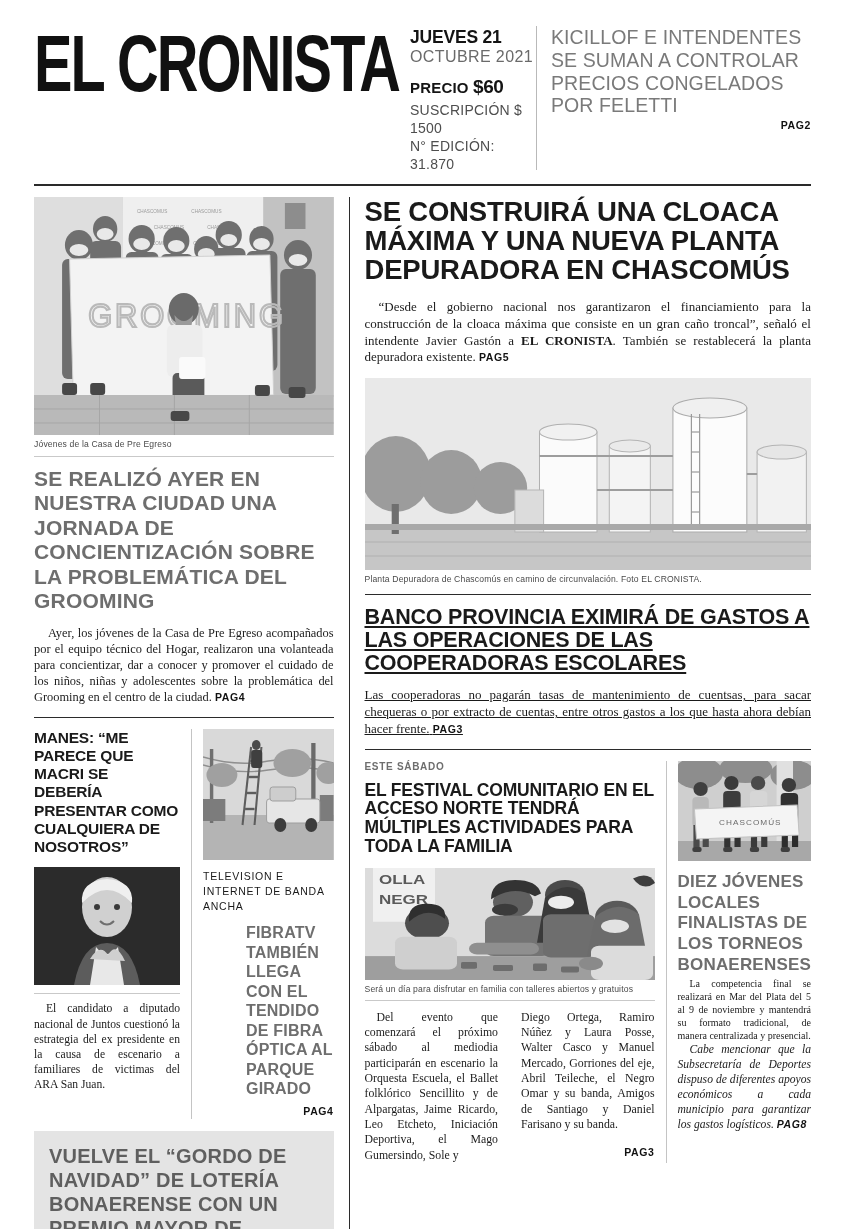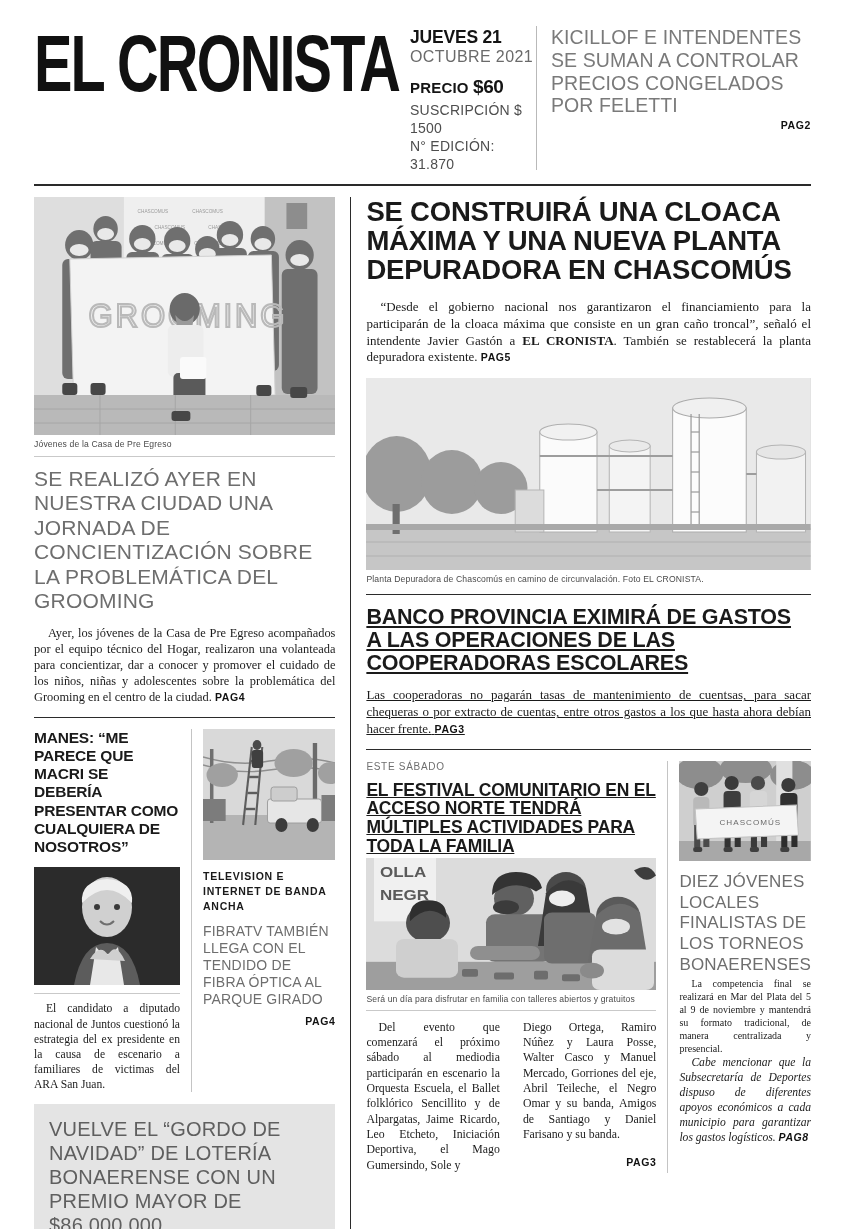--- a/index.html
+++ b/index.html
@@ -16,29 +16,29 @@
   .body-txt {
     font-family:"Liberation Serif", serif;
     font-size:12.4px; line-height:1.30; color:#1b1b1b;
     text-align:justify; hyphens:auto; -webkit-hyphens:auto;
   }
   .caption {
     font-family:"Liberation Sans", sans-serif;
     font-size:8.6px; color:#4a4a4a; letter-spacing:.15px; padding-top:4px;
   }
   .kicker {
-    font-family:"Liberation Sans", sans-serif; font-weight:bold;
+    font-family:"Liberation Sans", sans-serif; font-weight:normal;
     font-size:10.5px; letter-spacing:.75px; color:#1a1a1a; line-height:1.45;
   }
   .hd-bold {
     font-family:"Liberation Sans", sans-serif; font-weight:bold;
     color:#1a1a1a; letter-spacing:-0.2px; line-height:1.07;
   }
   .hd-light {
-    font-family:"Liberation Sans", sans-serif; font-weight:400;
+    font-family:"Liberation Sans", sans-serif; font-weight:700;
     color:#6e6e6e; letter-spacing:.2px; line-height:1.17;
   }
 
   
   .masthead { display:flex; align-items:flex-start; }
   .logo {
     font-family:"Liberation Sans", sans-serif;
     font-weight:bold; font-size:62px; line-height:.82;
     letter-spacing:-2px; color:#111;
     transform:scaleX(.93) scaleY(1.28); transform-origin:left top;
@@ -73,23 +73,23 @@
   
   .photo { background:#d8d8d8; position:relative; overflow:hidden; }
   .photo svg { display:block; width:100%; height:100%; }
 
   
   .lotto { background:#e4e4e4; padding:13px 15px 15px 15px; margin-top:12px; }
 
   .h-grooming { font-size:21px; }
   .h-cloaca { font-size:27.5px; }
   .h-banco { font-size:21.5px; }
-  .h-festival { font-size:17.5px;text-decoration:underline; }
+  .h-festival { font-size:17.5px; }
   .h-manes { font-size:15.5px; line-height:1.18; }
-  .h-fibra { font-size:14px; line-height:1.22; }
+  .h-fibra { font-size:16px; line-height:1.22;margin-left:43px; }
   .h-diez { font-size:17px; line-height:1.22; }
   .h-lotto { font-size:20px; line-height:1.2; }
   .sect { margin-top:11px;text-decoration:underline; }
 </style>
 </head>
 <body>
 
 <div class="page">
 
   <div class="masthead">
@@ -294,21 +294,21 @@
       </div>
     </div>
 
     <div class="vdiv"></div>
 
     <div class="col-r">
 
       <div>
         <div class="hd-bold h-cloaca">SE CONSTRUIRÁ UNA CLOACA MÁXIMA Y UNA NUEVA PLANTA DEPURADORA EN CHASCOMÚS</div>
         <p class="body-txt" style="margin:14px 0 0 0; font-size:13px; text-indent:14px;">
-          <span>“Desde el gobierno nacional nos garantizaron el financiamiento para la participarán de la cloaca máxima que consiste en un gran caño troncal”, señaló el intendente Javier Gastón a </span><b>EL CRONISTA</b><span>. También se restablecerá la planta depuradora existente.</span>
+          <span>“Desde el gobierno nacional nos garantizaron el financiamiento para la construcción de la cloaca máxima que consiste en un gran caño troncal”, señaló el intendente Javier Gastón a </span><b>EL CRONISTA</b><span>. También se restablecerá la planta depuradora existente.</span>
           <span class="pag">PAG5</span>
         </p>
 
         <div class="photo" style="height:192px; margin-top:12px;">
           <svg viewBox="0 0 435 192" preserveAspectRatio="none" aria-hidden="true">
             <rect width="435" height="192" fill="#e9e9e9"></rect>
             <rect y="150" width="435" height="42" fill="#c6c6c6"></rect>
 
             <g fill="#9c9c9c">
               <ellipse cx="30" cy="96" rx="34" ry="38"></ellipse>
@@ -367,21 +367,21 @@
       </div>
 
       <div class="rule-th" style="margin-top:11px;"></div>
 
       <div style="display:flex; margin-top:11px;">
 
         <div style="width:290px;">
           <div class="hd-light" style="font-size:10px; letter-spacing:.7px;">ESTE SÁBADO</div>
           <div class="hd-bold h-festival" style="margin-top:8px;">EL FESTIVAL COMUNITARIO EN EL ACCESO NORTE TENDRÁ MÚLTIPLES ACTIVIDADES PARA TODA LA FAMILIA</div>
 
-          <div class="photo" style="height:132px; margin-top:2px;">
+          <div class="photo" style="height:112px; margin-top:12px;">
             <svg viewBox="0 0 290 150" preserveAspectRatio="none" aria-hidden="true">
               <rect width="290" height="150" fill="#dcdcdc"></rect>
               <rect x="8" y="0" width="62" height="72" fill="#f0f0f0"></rect>
               <g fill="#5a5a5a" font-family="sans-serif" font-weight="bold" font-size="17">
                 <text x="14" y="22">OLLA</text>
                   <text x="14" y="48">NEGR</text>
               </g>
               <rect y="118" width="290" height="32" fill="#9e9e9e"></rect>
 
               <circle cx="62" cy="74" r="22" fill="#4e4e4e"></circle>

